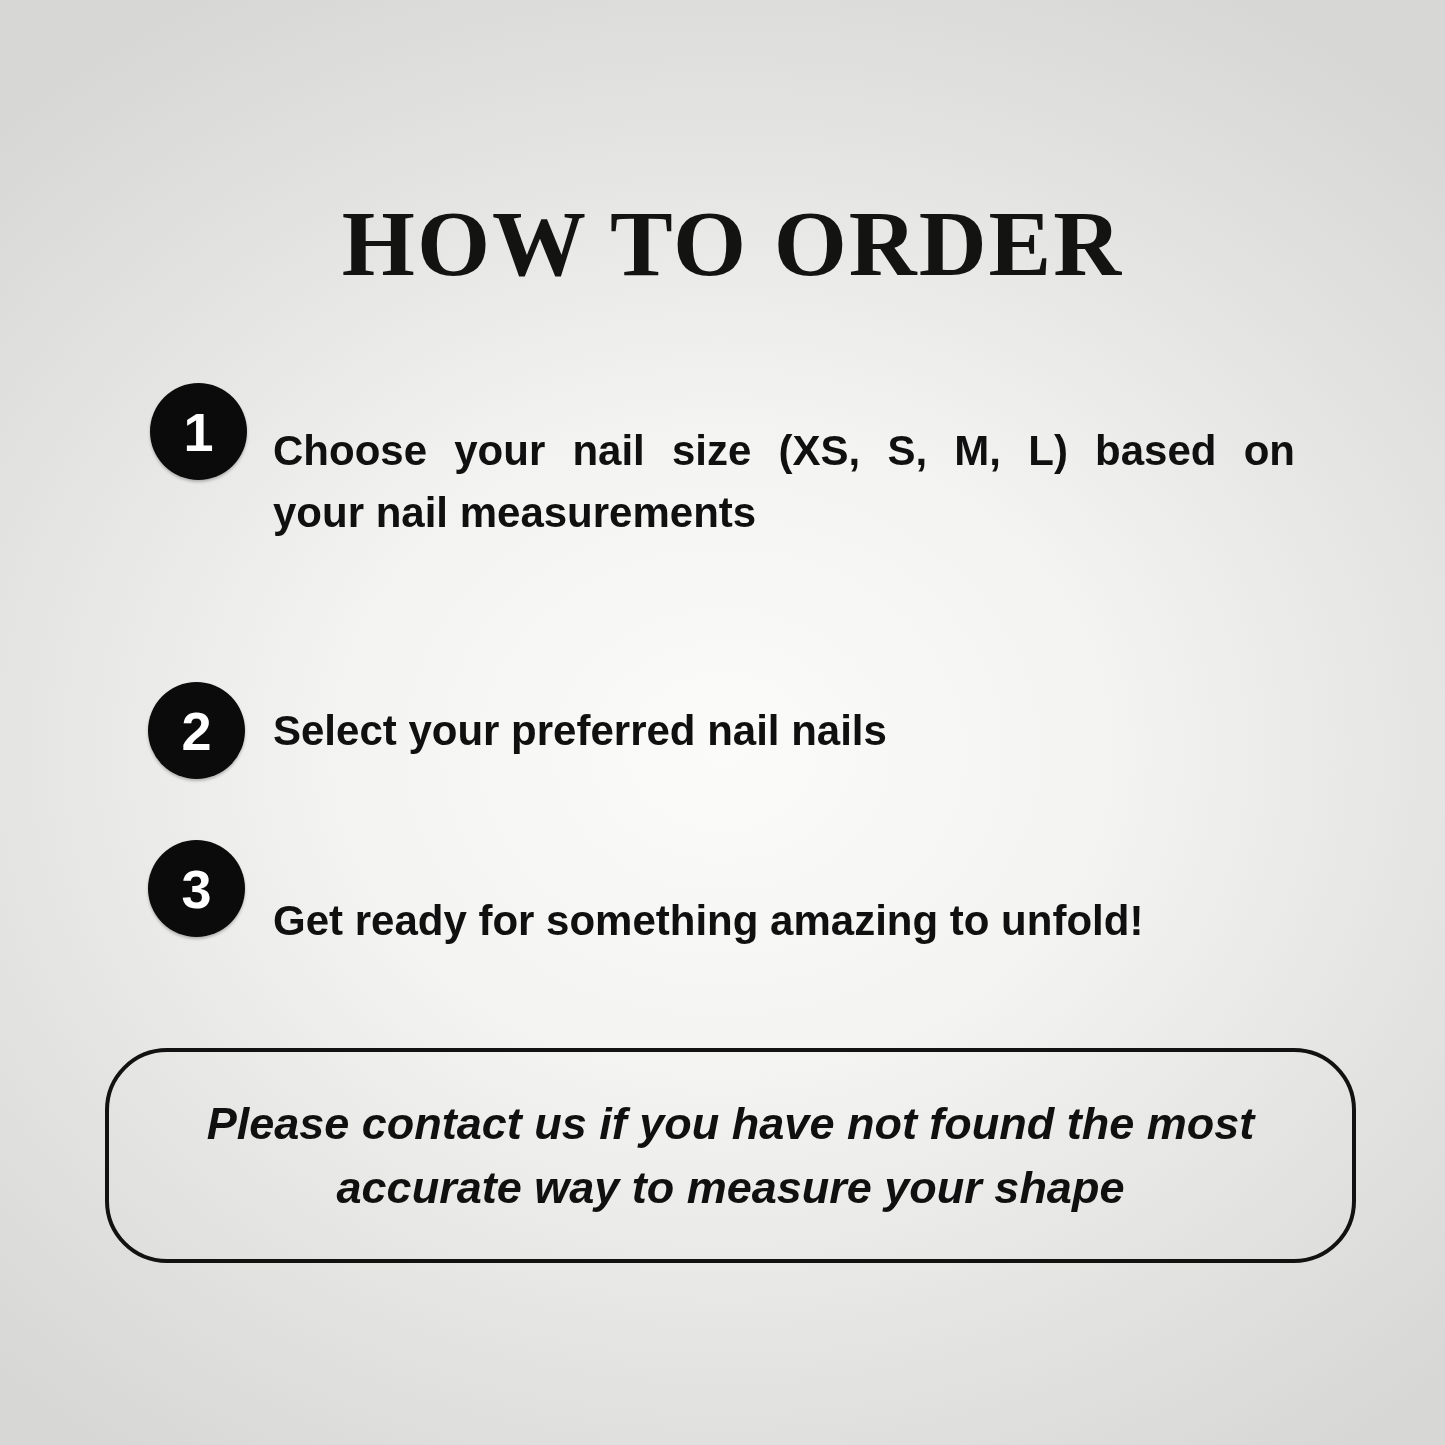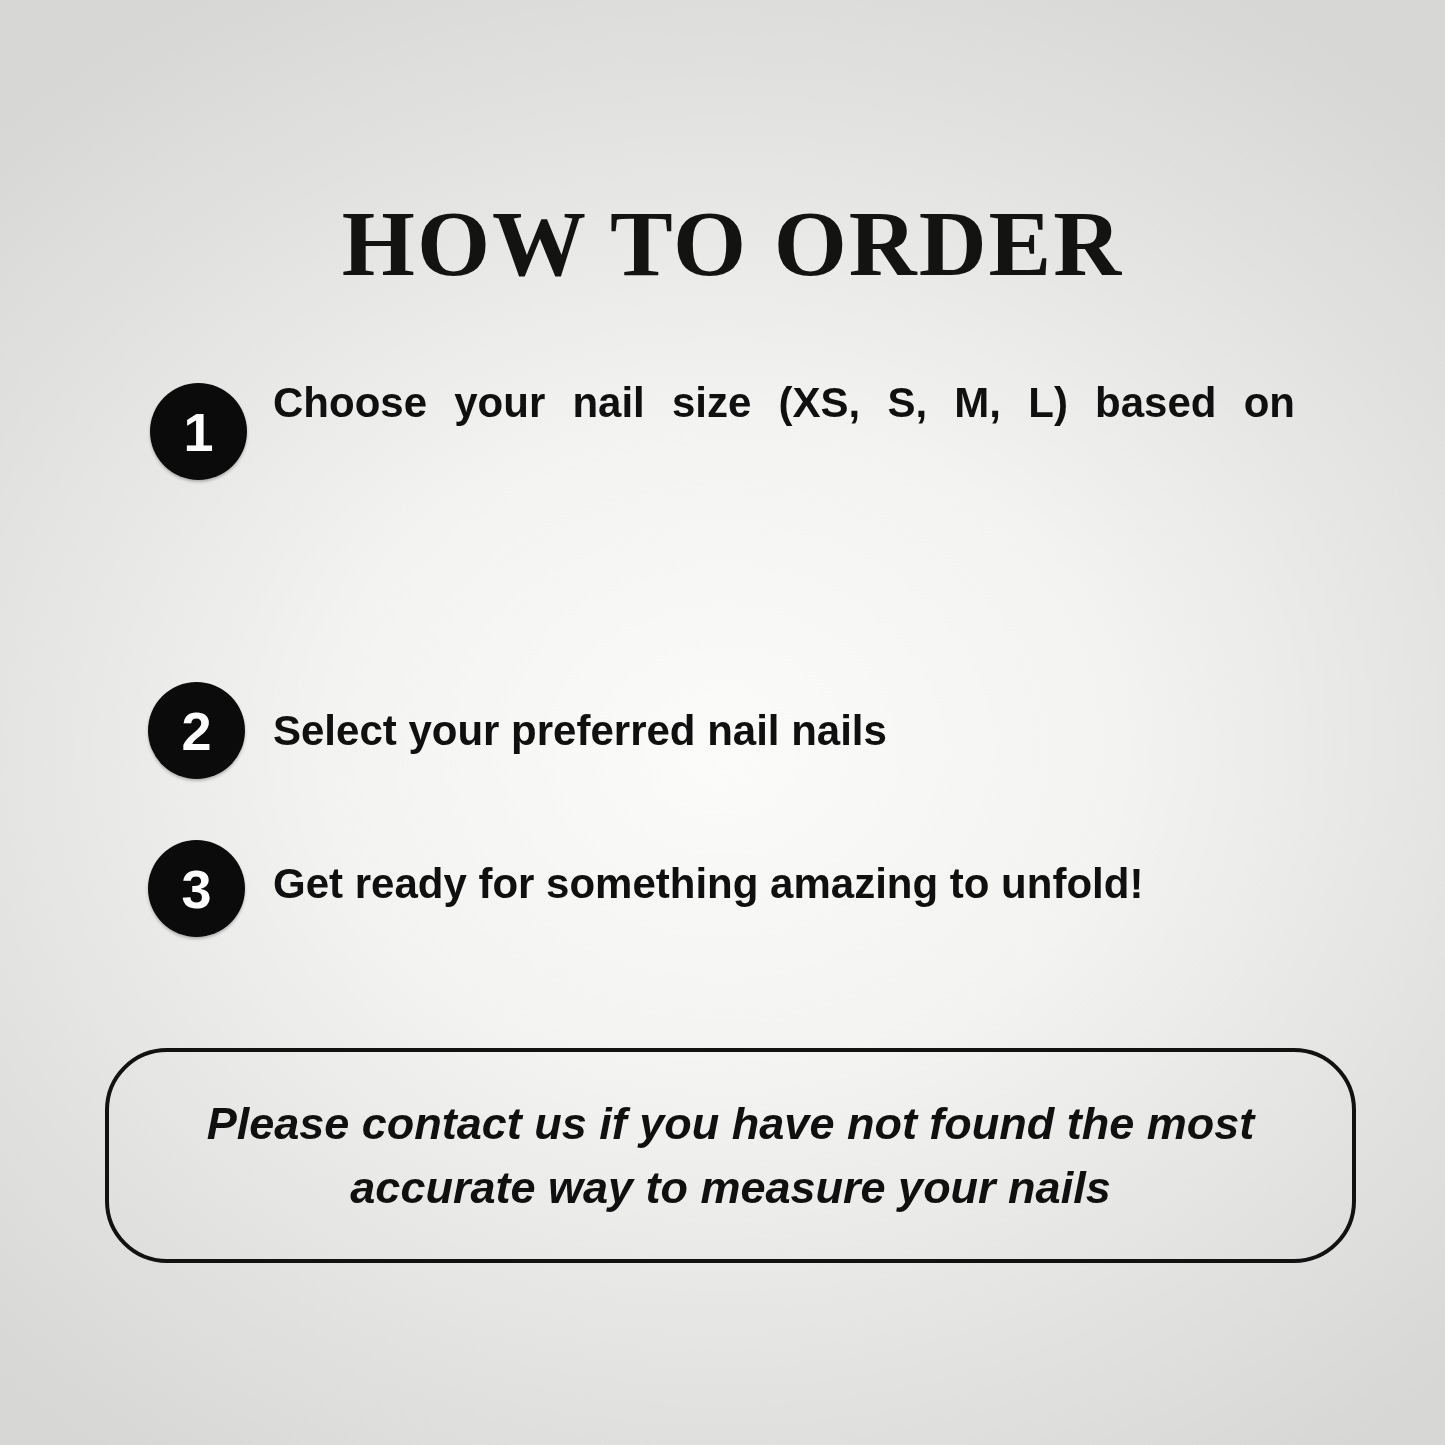--- a/index.html
+++ b/index.html
@@ -57,39 +57,40 @@
     position: absolute;
     left: 273px;
     width: 1022px;
     font-size: 42px;
     font-weight: 700;
     line-height: 62px;
     color: #101010;
   }
   .step-title-1 { top: 372px; }
   .step-title-2 { top: 700px; width: 1060px; }
-  .step-title-3 { top: 853px; width: 1100px; }
+  .step-title-3 { top: 890px; width: 1100px; }
 
   .step-note {
     position: absolute;
     left: 273px;
     top: 512px;
     width: 1027px;
     font-size: 41px;
     font-style: italic;
     font-weight: 400;
     line-height: 62px;
     color: #1b1b1b;
     letter-spacing: 0.5px;
   }
 
   .line { display: block; }
   .justify-last {
     text-align: justify;
     text-align-last: justify;
+    margin-top: 48px;
   }
 
   .contact-box {
     position: absolute;
     left: 97px;
     top: 1048px;
     width: 1251px;
     height: 215px;
     box-sizing: border-box;
     border: 4px solid #121212;
@@ -112,36 +113,37 @@
 
 <main>
 
   <h1 class="title">HOW TO ORDER</h1>
 
   <div class="badge badge-1">
     <span class="badge-num">1</span>
   </div>
   <div class="step-title step-title-1">
     <span class="line justify-last">Choose your nail size (XS, S, M, L) based on</span>
+    <span class="line">your nail measurements</span>
   </div>
   <div class="step-note">
   </div>
 
   <div class="badge badge-2">
     <span class="badge-num">2</span>
   </div>
   <div class="step-title step-title-2">
     <span class="line">Select your preferred nail nails</span>
   </div>
 
   <div class="badge badge-3">
     <span class="badge-num">3</span>
   </div>
   <div class="step-title step-title-3">
     <span class="line">Get ready for something amazing to unfold!</span>
   </div>
 
   <div class="contact-box">
     <span class="line">Please contact us if you have not found the most</span>
-    <span class="line">accurate way to measure your nails</span>
+    <span class="line">accurate way to measure your shape</span>
   </div>
 
 </main>
 
 </body></html>

